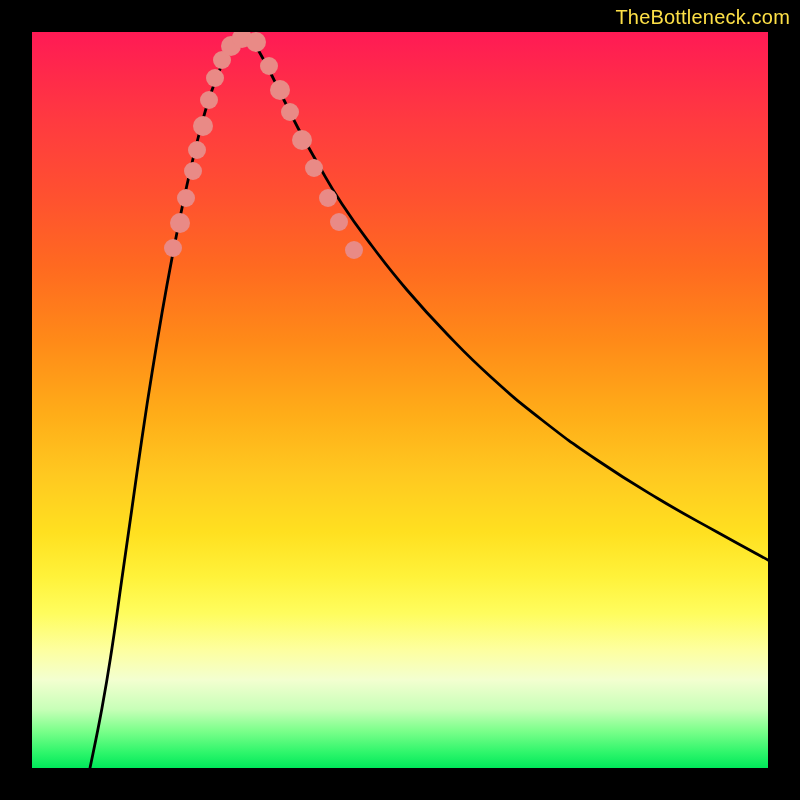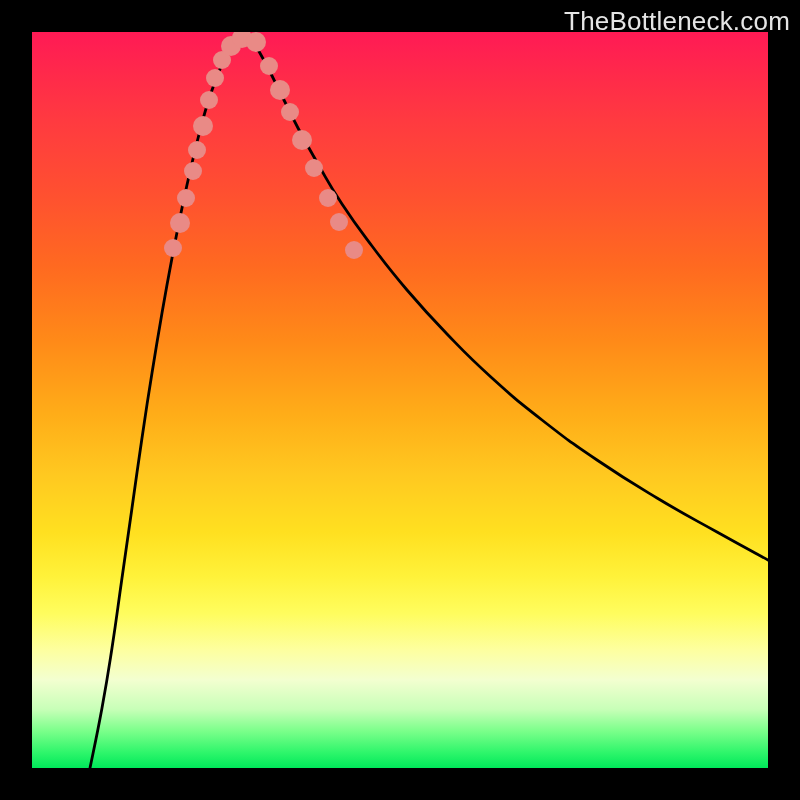--- a/index.html
+++ b/index.html
@@ -43,22 +43,22 @@
       #c8ffb8 92%,
       #7aff8a 95%,
       #2cf56a 98%,
       #00e85a 100%
     );
   }
   .watermark {
     position: absolute;
     top: 6px;
     right: 10px;
-    color: #e5e5e5;
-    font-size: 26px;
+    color: #fde047;
+    font-size: 20px;
     font-weight: 500;
     letter-spacing: 0.2px;
   }
   svg.curves {
     position: absolute;
     top: 0;
     left: 0;
     width: 736px;
     height: 736px;
   }

